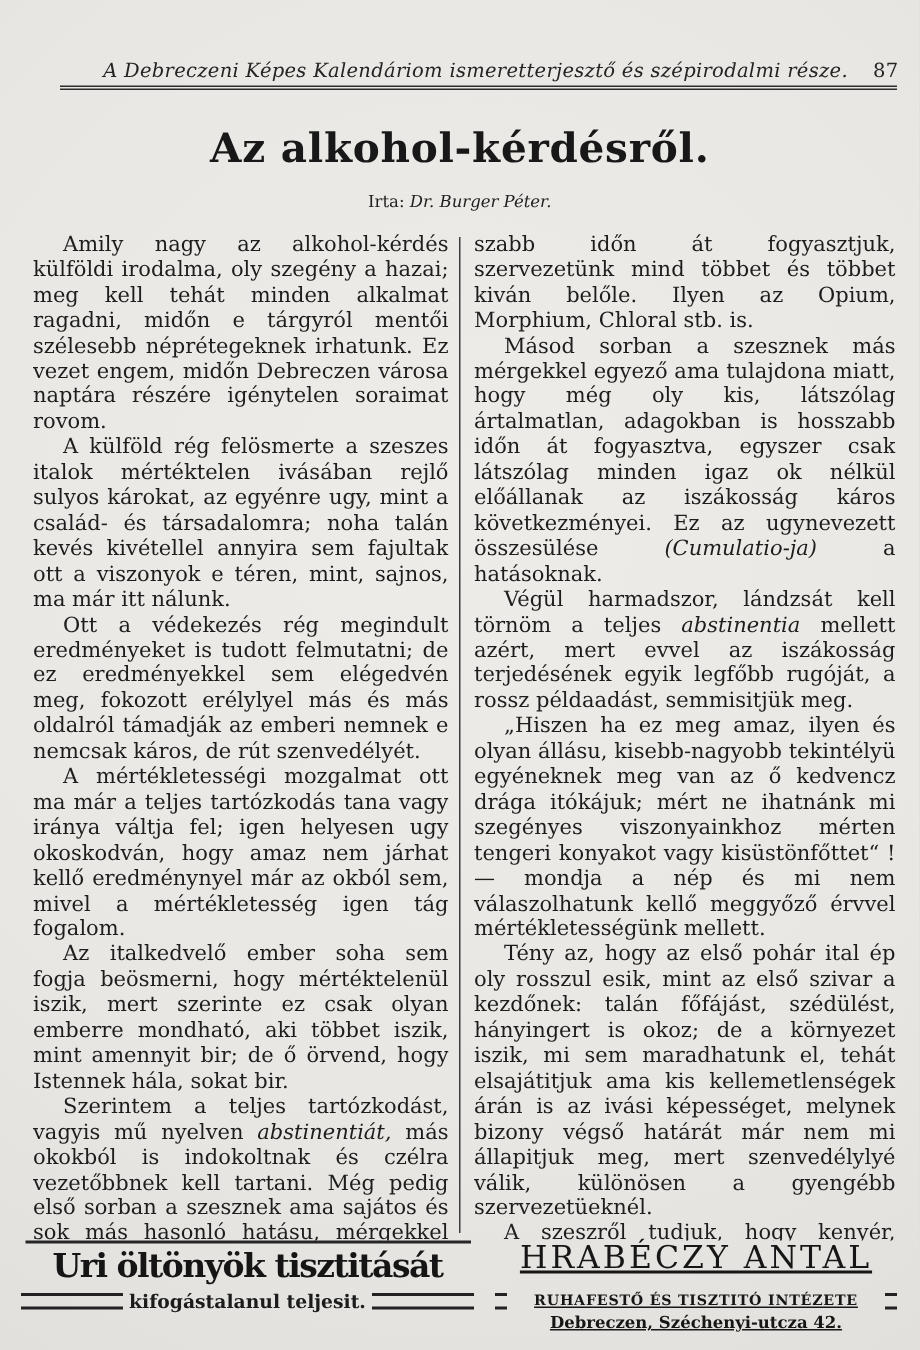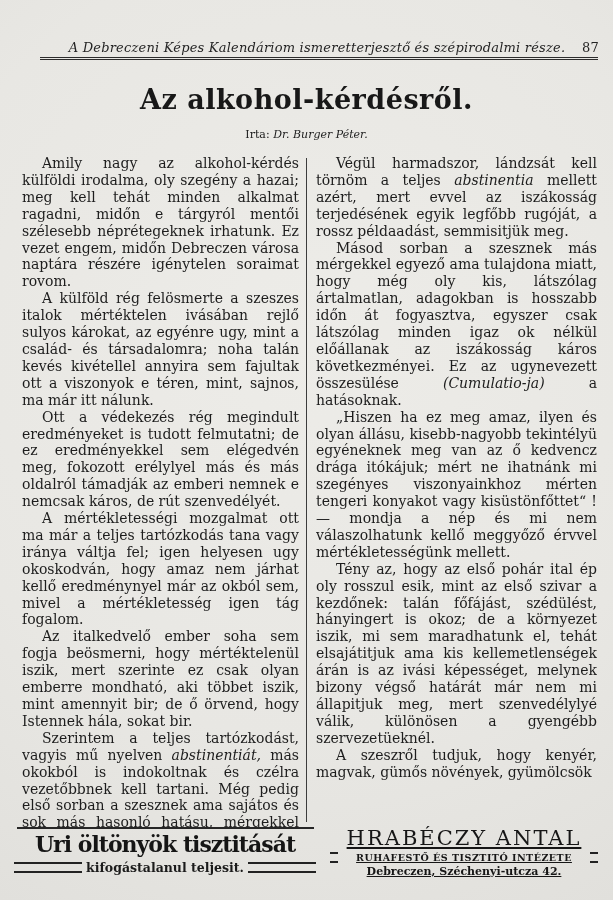--- a/index.html
+++ b/index.html
@@ -74,21 +74,21 @@
   .grow { flex:1; }
   .w26 { width:26px; }
   .ad-right {
     position:absolute; top:826px; left:330px; width:268px;
     text-align:center; color:#161616;text-decoration:underline;
   }
   .ad-right-name {
     font-size:21px; letter-spacing:2px; white-space:nowrap;
   }
   .ad-right-sub {
-    margin-top:2px; display:flex; justify-content:center; align-items:center; gap:18px;
+    margin-top:12px; display:flex; justify-content:center; align-items:center; gap:18px;
     font-size:9.5px; font-weight:bold; letter-spacing:0.5px; white-space:nowrap;
   }
   .ad-right-addr {
     margin-top:2px; font-size:11px; font-weight:bold;
   }
 </style>
 </head>
 <body>
 
 <div class="page">
@@ -108,22 +108,23 @@
   <div class="col col-left">
       <p><span>Amily nagy az alkohol-kérdés külföldi irodalma, oly szegény a hazai; meg kell tehát minden alkalmat ragadni, midőn e tárgyról mentői szélesebb néprétegeknek irhatunk. Ez vezet engem, midőn Debreczen városa naptára részére igénytelen soraimat rovom.</span></p>
       <p><span>A külföld rég felösmerte a szeszes italok mértéktelen ivásában rejlő sulyos károkat, az egyénre ugy, mint a család- és társadalomra; noha talán kevés kivétellel annyira sem fajultak ott a viszonyok e téren, mint, sajnos, ma már itt nálunk.</span></p>
       <p><span>Ott a védekezés rég megindult eredményeket is tudott felmutatni; de ez eredményekkel sem elégedvén meg, fokozott erélylyel más és más oldalról támadják az emberi nemnek e nemcsak káros, de rút szenvedélyét.</span></p>
       <p><span>A mértékletességi mozgalmat ott ma már a teljes tartózkodás tana vagy iránya váltja fel; igen helyesen ugy okoskodván, hogy amaz nem járhat kellő eredménynyel már az okból sem, mivel a mértékletesség igen tág fogalom.</span></p>
       <p><span>Az italkedvelő ember soha sem fogja beösmerni, hogy mértéktelenül iszik, mert szerinte ez csak olyan emberre mondható, aki többet iszik, mint amennyit bir; de ő örvend, hogy Istennek hála, sokat bir.</span></p>
       <p><span>Szerintem a teljes tartózkodást, vagyis mű nyelven </span><i>abstinentiát,</i><span> más okokból is indokoltnak és czélra vezetőbbnek kell tartani. Még pedig első sorban a szesznek ama sajátos és sok más hasonló hatásu, mérgekkel egyező ama tulajdonsága miatt, miszerint ha hosz-</span></p>
     </div>
   <div class="col-divider"></div>
   <div class="col col-right">
+      <p class="no-indent"><span>szabb időn át fogyasztjuk, szervezetünk mind többet és többet kiván belőle. Ilyen az Opium, Morphium, Chloral stb. is.</span></p>
+      <p><span>Másod sorban a szesznek más mérgekkel egyező ama tulajdona miatt, hogy még oly kis, látszólag ártalmatlan, adagokban is hosszabb időn át fogyasztva, egyszer csak látszólag minden igaz ok nélkül előállanak az iszákosság káros következményei. Ez az ugynevezett összesülése </span><i>(Cumulatio-ja)</i><span> a hatásoknak.</span></p>
       <p><span>Végül harmadszor, lándzsát kell törnöm a teljes </span><i>abstinentia</i><span> mellett azért, mert evvel az iszákosság terjedésének egyik legfőbb rugóját, a rossz példaadást, semmisitjük meg.</span></p>
-      <p><span>Másod sorban a szesznek más mérgekkel egyező ama tulajdona miatt, hogy még oly kis, látszólag ártalmatlan, adagokban is hosszabb időn át fogyasztva, egyszer csak látszólag minden igaz ok nélkül előállanak az iszákosság káros következményei. Ez az ugynevezett összesülése </span><i>(Cumulatio-ja)</i><span> a hatásoknak.</span></p>
       <p><span>„Hiszen ha ez meg amaz, ilyen és olyan állásu, kisebb-nagyobb tekintélyü egyéneknek meg van az ő kedvencz drága itókájuk; mért ne ihatnánk mi szegényes viszonyainkhoz mérten tengeri konyakot vagy kisüstönfőttet“ ! — mondja a nép és mi nem válaszolhatunk kellő meggyőző érvvel mértékletességünk mellett.</span></p>
       <p><span>Tény az, hogy az első pohár ital ép oly rosszul esik, mint az első szivar a kezdőnek: talán főfájást, szédülést, hányingert is okoz; de a környezet iszik, mi sem maradhatunk el, tehát elsajátitjuk ama kis kellemetlenségek árán is az ivási képességet, melynek bizony végső határát már nem mi állapitjuk meg, mert szenvedélylyé válik, különösen a gyengébb szervezetüeknél.</span></p>
       <p><span>A szeszről tudjuk, hogy kenyér, magvak, gümős növények, gyümölcsök</span></p>
     </div>
 
   <div class="ad-rule"></div>
 
   <div class="ad-left">
     <div class="ad-left-main">Uri öltönyök tisztitását</div>
     <div class="ad-left-sub">

